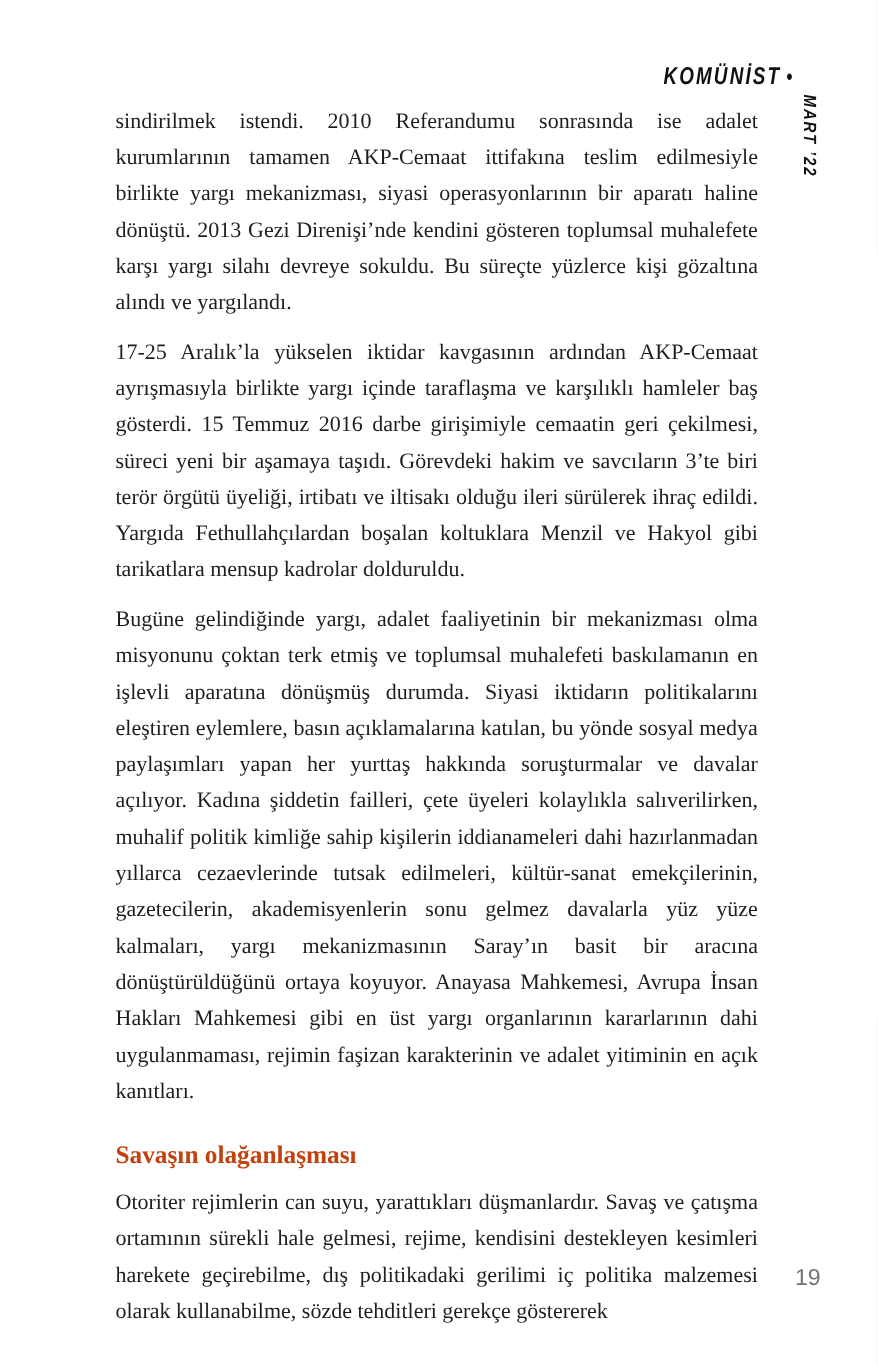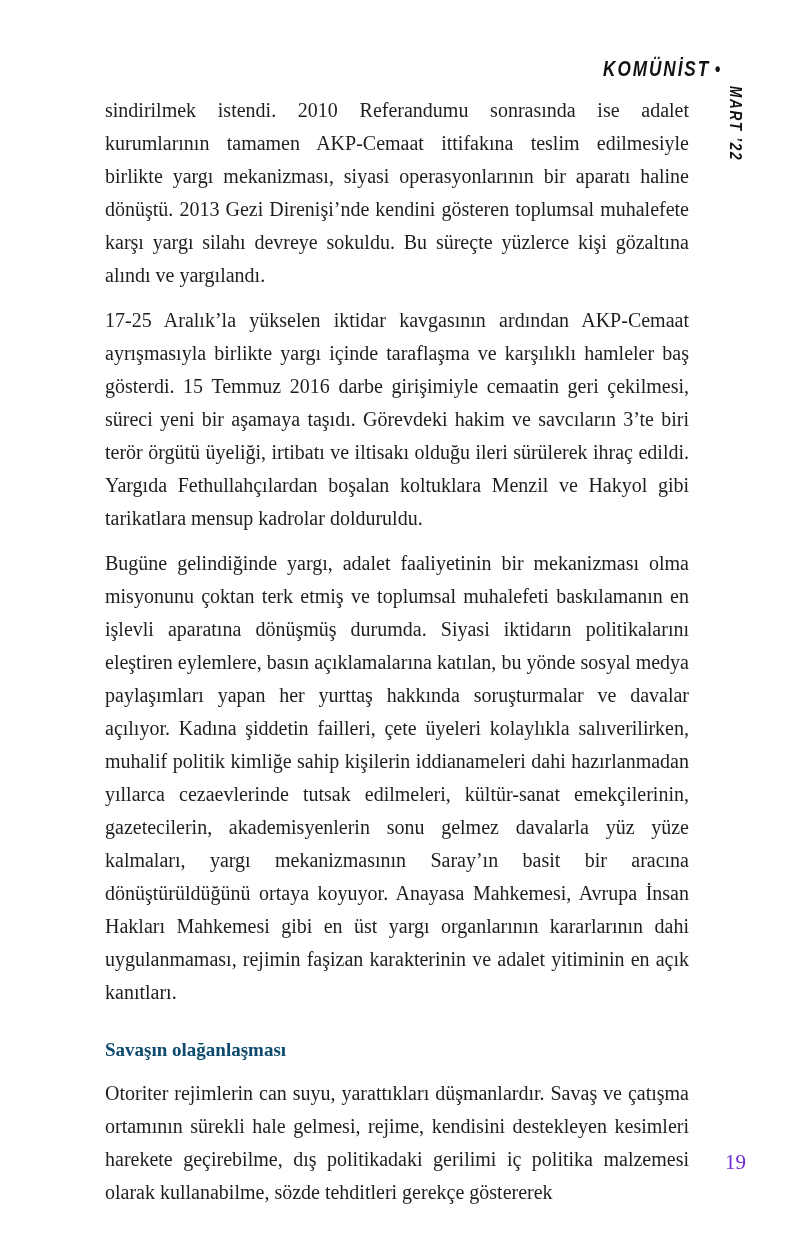--- a/index.html
+++ b/index.html
@@ -45,35 +45,35 @@
     left: 105px;
     top: 94px;
     width: 596px;
     font-size: 20px;
     line-height: 33px;
     color: #1e1e1e;
     text-align: justify;
   }
   .body-text p { margin: 0 12px 12px 0; }
   .body-text h2 {
-    font-size: 19px;
+    font-size: 23px;
     font-weight: 700;
-    color: #0c4a6e;
+    color: #c2410c;
     margin: 26px 0 12px 0;
     text-align: left;
     line-height: 30px;
   }
   .page-number {
     position: absolute;
     top: 1150px;
     right: 52px;
-    font-family: Liberation Serif, serif;
+    font-family: Liberation Sans, sans-serif;
     font-size: 21px;
     font-weight: 500;
-    color: #6d28d9;
+    color: #737373;
   }
 </style>
 </head>
 <body>
 
 <div class="page">
 
   <div class="header-right">
     <span>KOMÜNİST</span><span class="bullet">•</span>
   </div>

